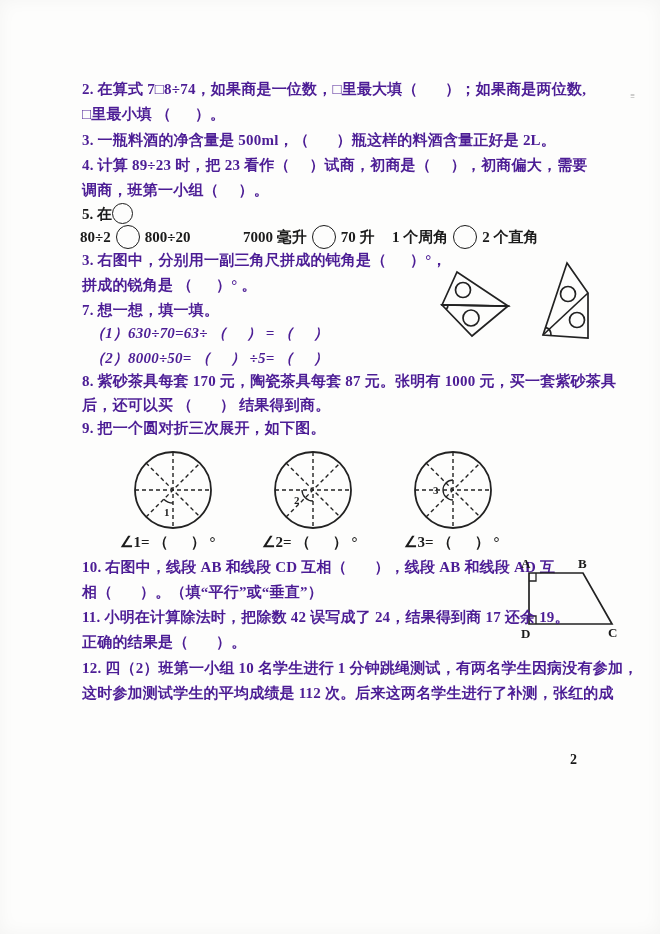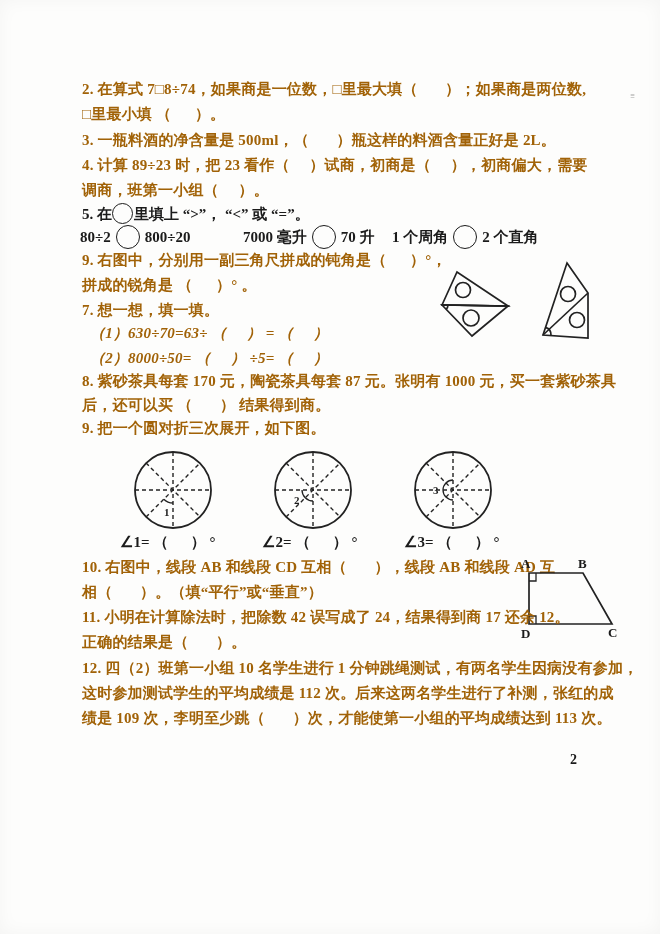--- a/index.html
+++ b/index.html
@@ -13,21 +13,21 @@
     box-shadow: inset 0 0 18px rgba(0,0,0,0.04);
   }
   .line {
     position:absolute;
     left:82px;
     white-space:pre;
     font-size:15px;
     line-height:21px;
     font-weight:600;
     letter-spacing:0.2px;
-    color:#a16207;
+    color:#4c1d95;
   }
   .indent { left:90px;font-style:italic; }
   .q5-title {
     position:absolute; left:82px; top:203px;
     display:flex; align-items:flex-end;
     font-size:15px; font-weight:600; white-space:pre;
   }
   .inline-circle {
     display:inline-block;
     width:19px; height:19px;
@@ -78,40 +78,39 @@
   <div class="line" style="top:104px">□里最小填 （      ）。</div>
 
   <div class="line" style="top:130px">3. 一瓶料酒的净含量是 500ml，（       ）瓶这样的料酒含量正好是 2L。</div>
 
   <div class="line" style="top:155px">4. 计算 89÷23 时，把 23 看作（     ）试商，初商是（     ），初商偏大，需要</div>
   <div class="line" style="top:180px">调商，班第一小组（     ）。</div>
 
   <div class="q5-title">
     <span>5. 在</span>
     <span class="inline-circle"></span>
-    <span>里填上 “&gt;”， “&lt;” 或 “=”。</span>
   </div>
 
   <div class="cmp-group" style="left:80px">
     <span>80÷2</span>
     <span class="cmp-circle"></span>
     <span>800÷20</span>
   </div>
   <div class="cmp-group" style="left:243px">
     <span>7000 毫升</span>
     <span class="cmp-circle"></span>
     <span>70 升</span>
   </div>
   <div class="cmp-group" style="left:392px">
     <span>1 个周角</span>
     <span class="cmp-circle"></span>
     <span>2 个直角</span>
   </div>
 
-  <div class="line" style="top:250px">9. 右图中，分别用一副三角尺拼成的钝角是（      ）°，</div>
+  <div class="line" style="top:250px">3. 右图中，分别用一副三角尺拼成的钝角是（      ）°，</div>
   <div class="line" style="top:275px">拼成的锐角是 （      ）° 。</div>
 
   <div class="diagram" style="left:425px; top:258px">
     <svg width="235" height="100" viewBox="0 0 235 100" fill="none" stroke="#222" stroke-width="1.7">
 
       <polygon points="17,47 32,14 83,48"></polygon>
       <polygon points="17,47 47,78 83,48"></polygon>
       <line x1="17" y1="47" x2="83" y2="48"></line>
       <circle cx="38" cy="32" r="7.5"></circle>
       <circle cx="46" cy="60" r="8"></circle>
@@ -187,24 +186,23 @@
       <polygon points="24,21 78,21 107,72 24,72"></polygon>
       <path d="M 24 29 L 31 29 L 31 21" stroke-width="1.3"></path>
       <path d="M 24 64 L 31 64 L 31 72" stroke-width="1.3"></path>
       <text x="16" y="16" font-size="13" stroke="none">A</text>
       <text x="73" y="16" font-size="13" stroke="none">B</text>
       <text x="103" y="85" font-size="13" stroke="none">C</text>
       <text x="16" y="86" font-size="13" stroke="none">D</text>
     </svg>
   </div>
 
-  <div class="line" style="top:607px">11. 小明在计算除法时，把除数 42 误写成了 24，结果得到商 17 还余 12。</div>
+  <div class="line" style="top:607px">11. 小明在计算除法时，把除数 42 误写成了 24，结果得到商 17 还余 19。</div>
   <div class="line" style="top:632px">正确的结果是（       ）。</div>
 
   <div class="line" style="top:658px">12. 四（2）班第一小组 10 名学生进行 1 分钟跳绳测试，有两名学生因病没有参加，</div>
   <div class="line" style="top:683px">这时参加测试学生的平均成绩是 112 次。后来这两名学生进行了补测，张红的成</div>
-  <div class="line" style="top:708px">绩是 109 次，李明至少跳（       ）次，才能使第一小组的平均成绩达到 113 次。</div>
 
   <div class="page-number">2</div>
 
   <div class="edge-mark">≡</div>
 
 </div>
 
 </body></html>

